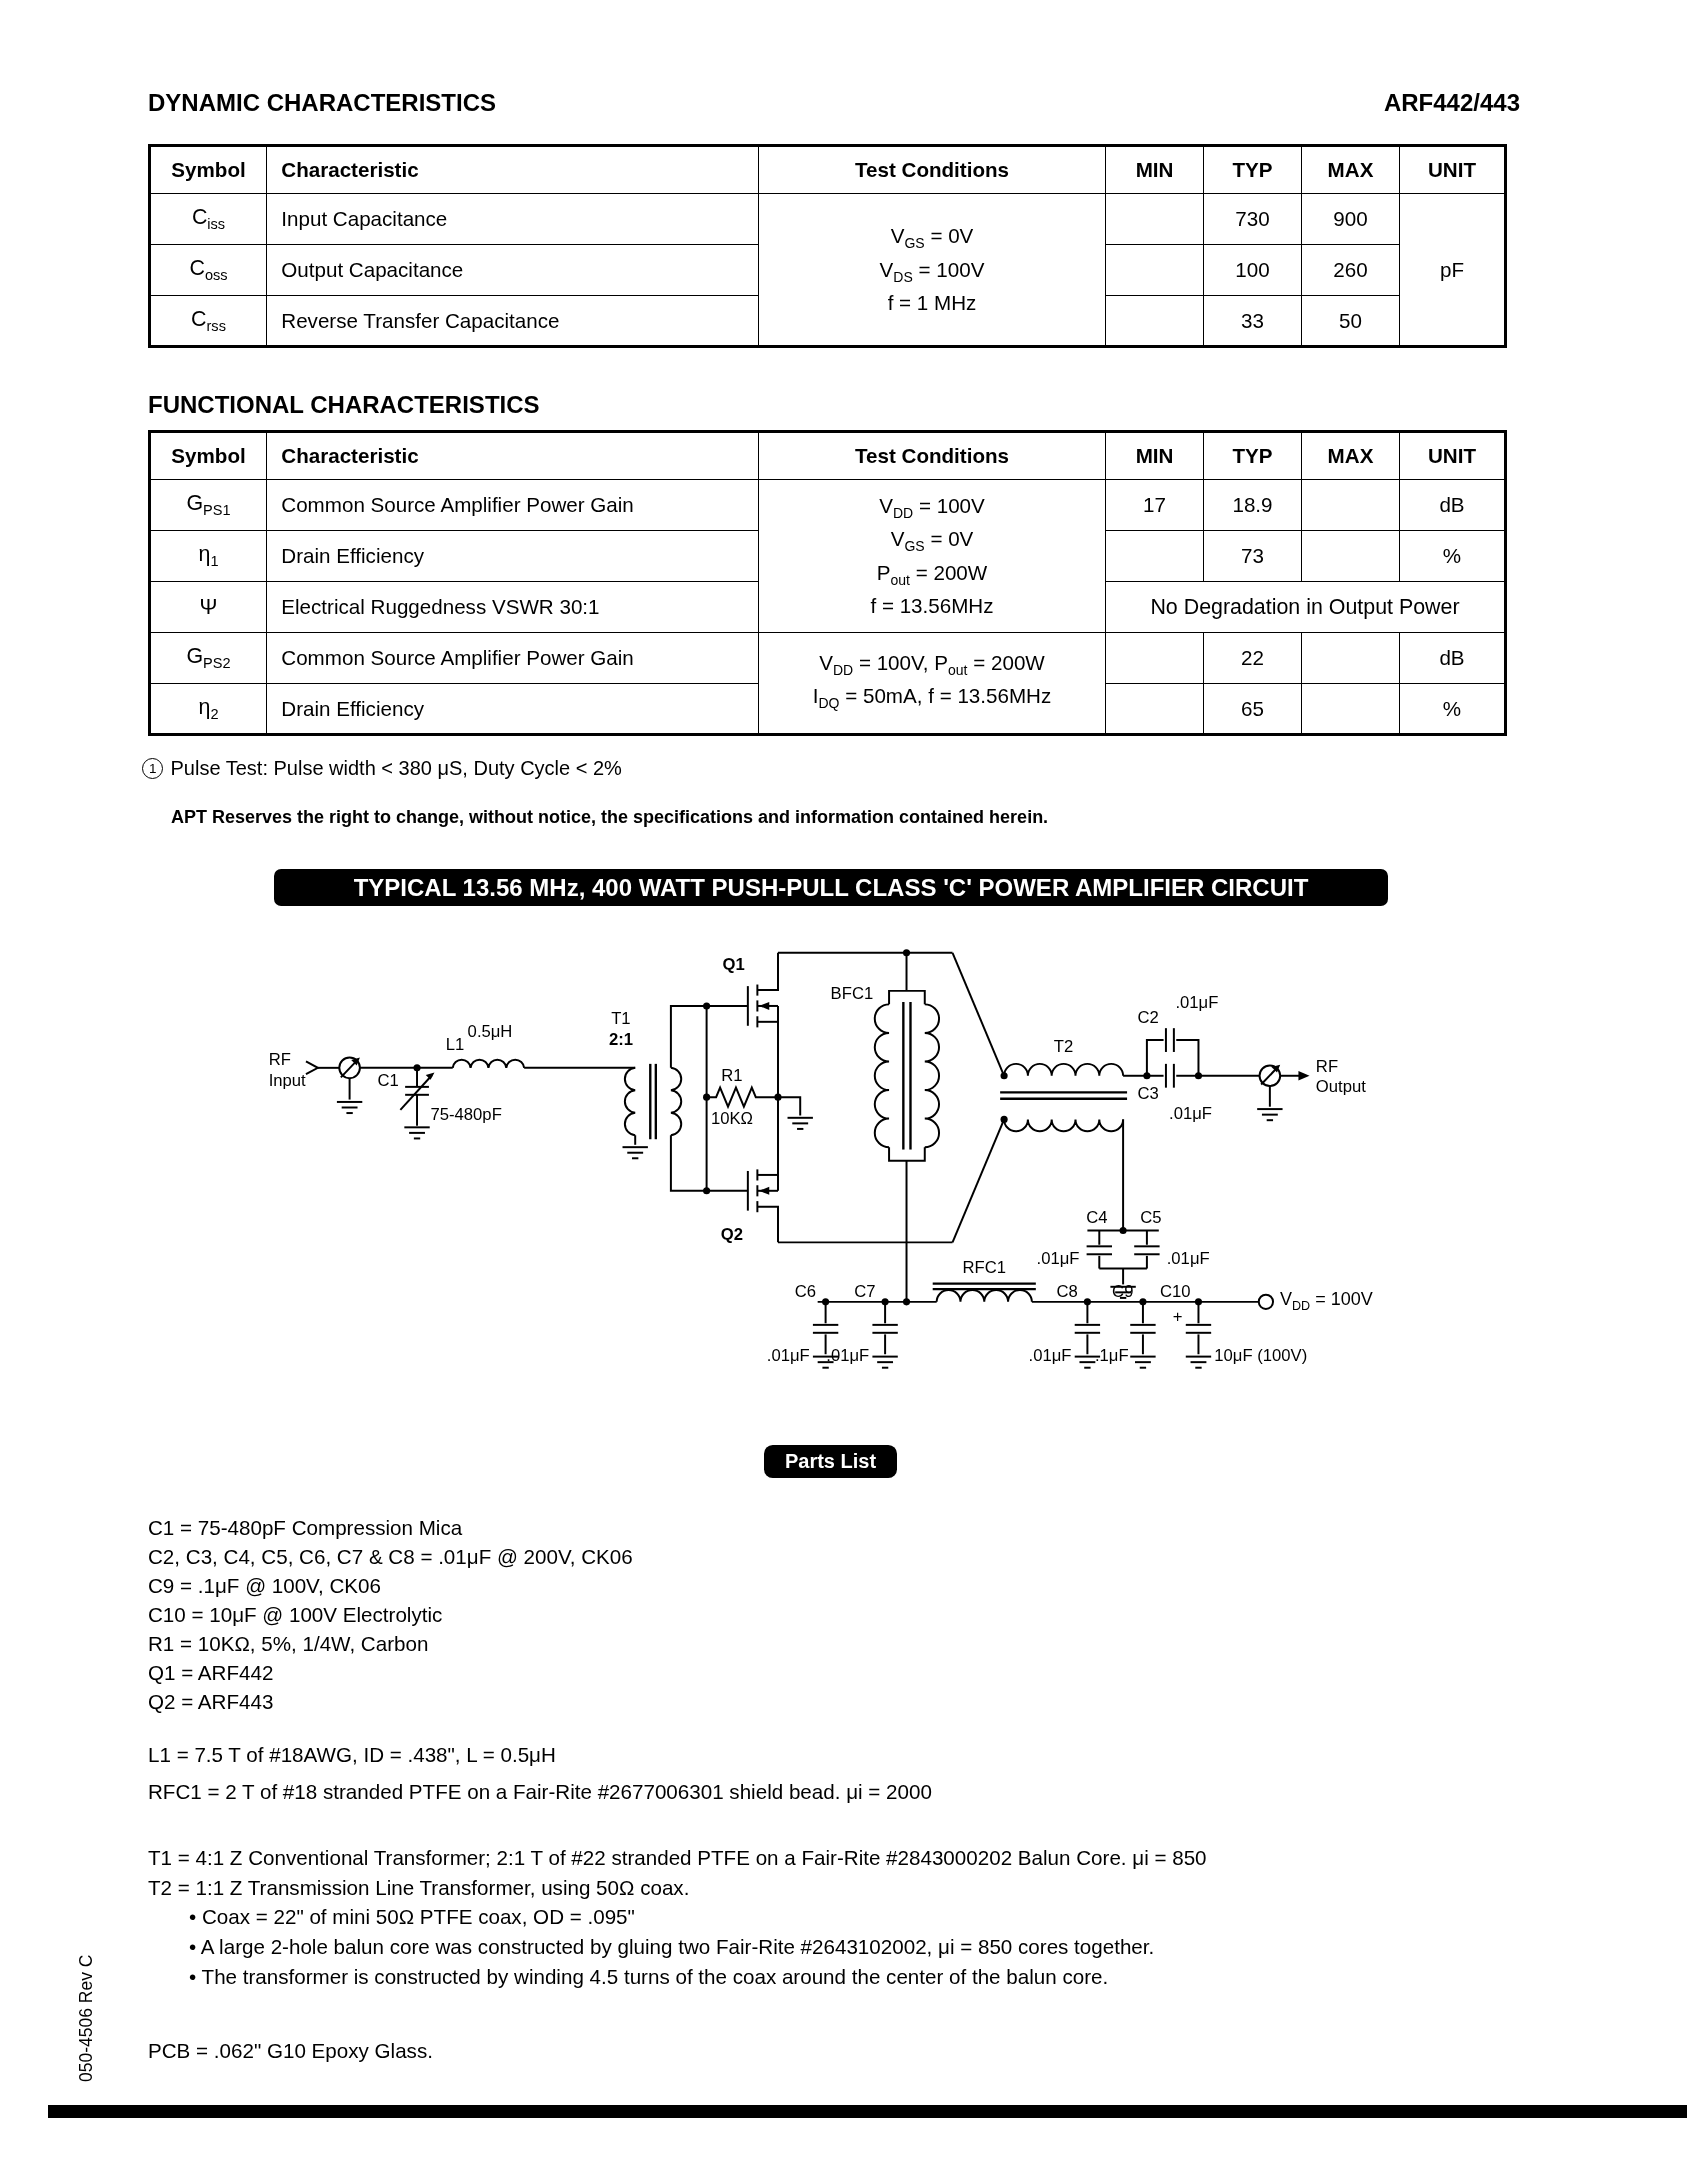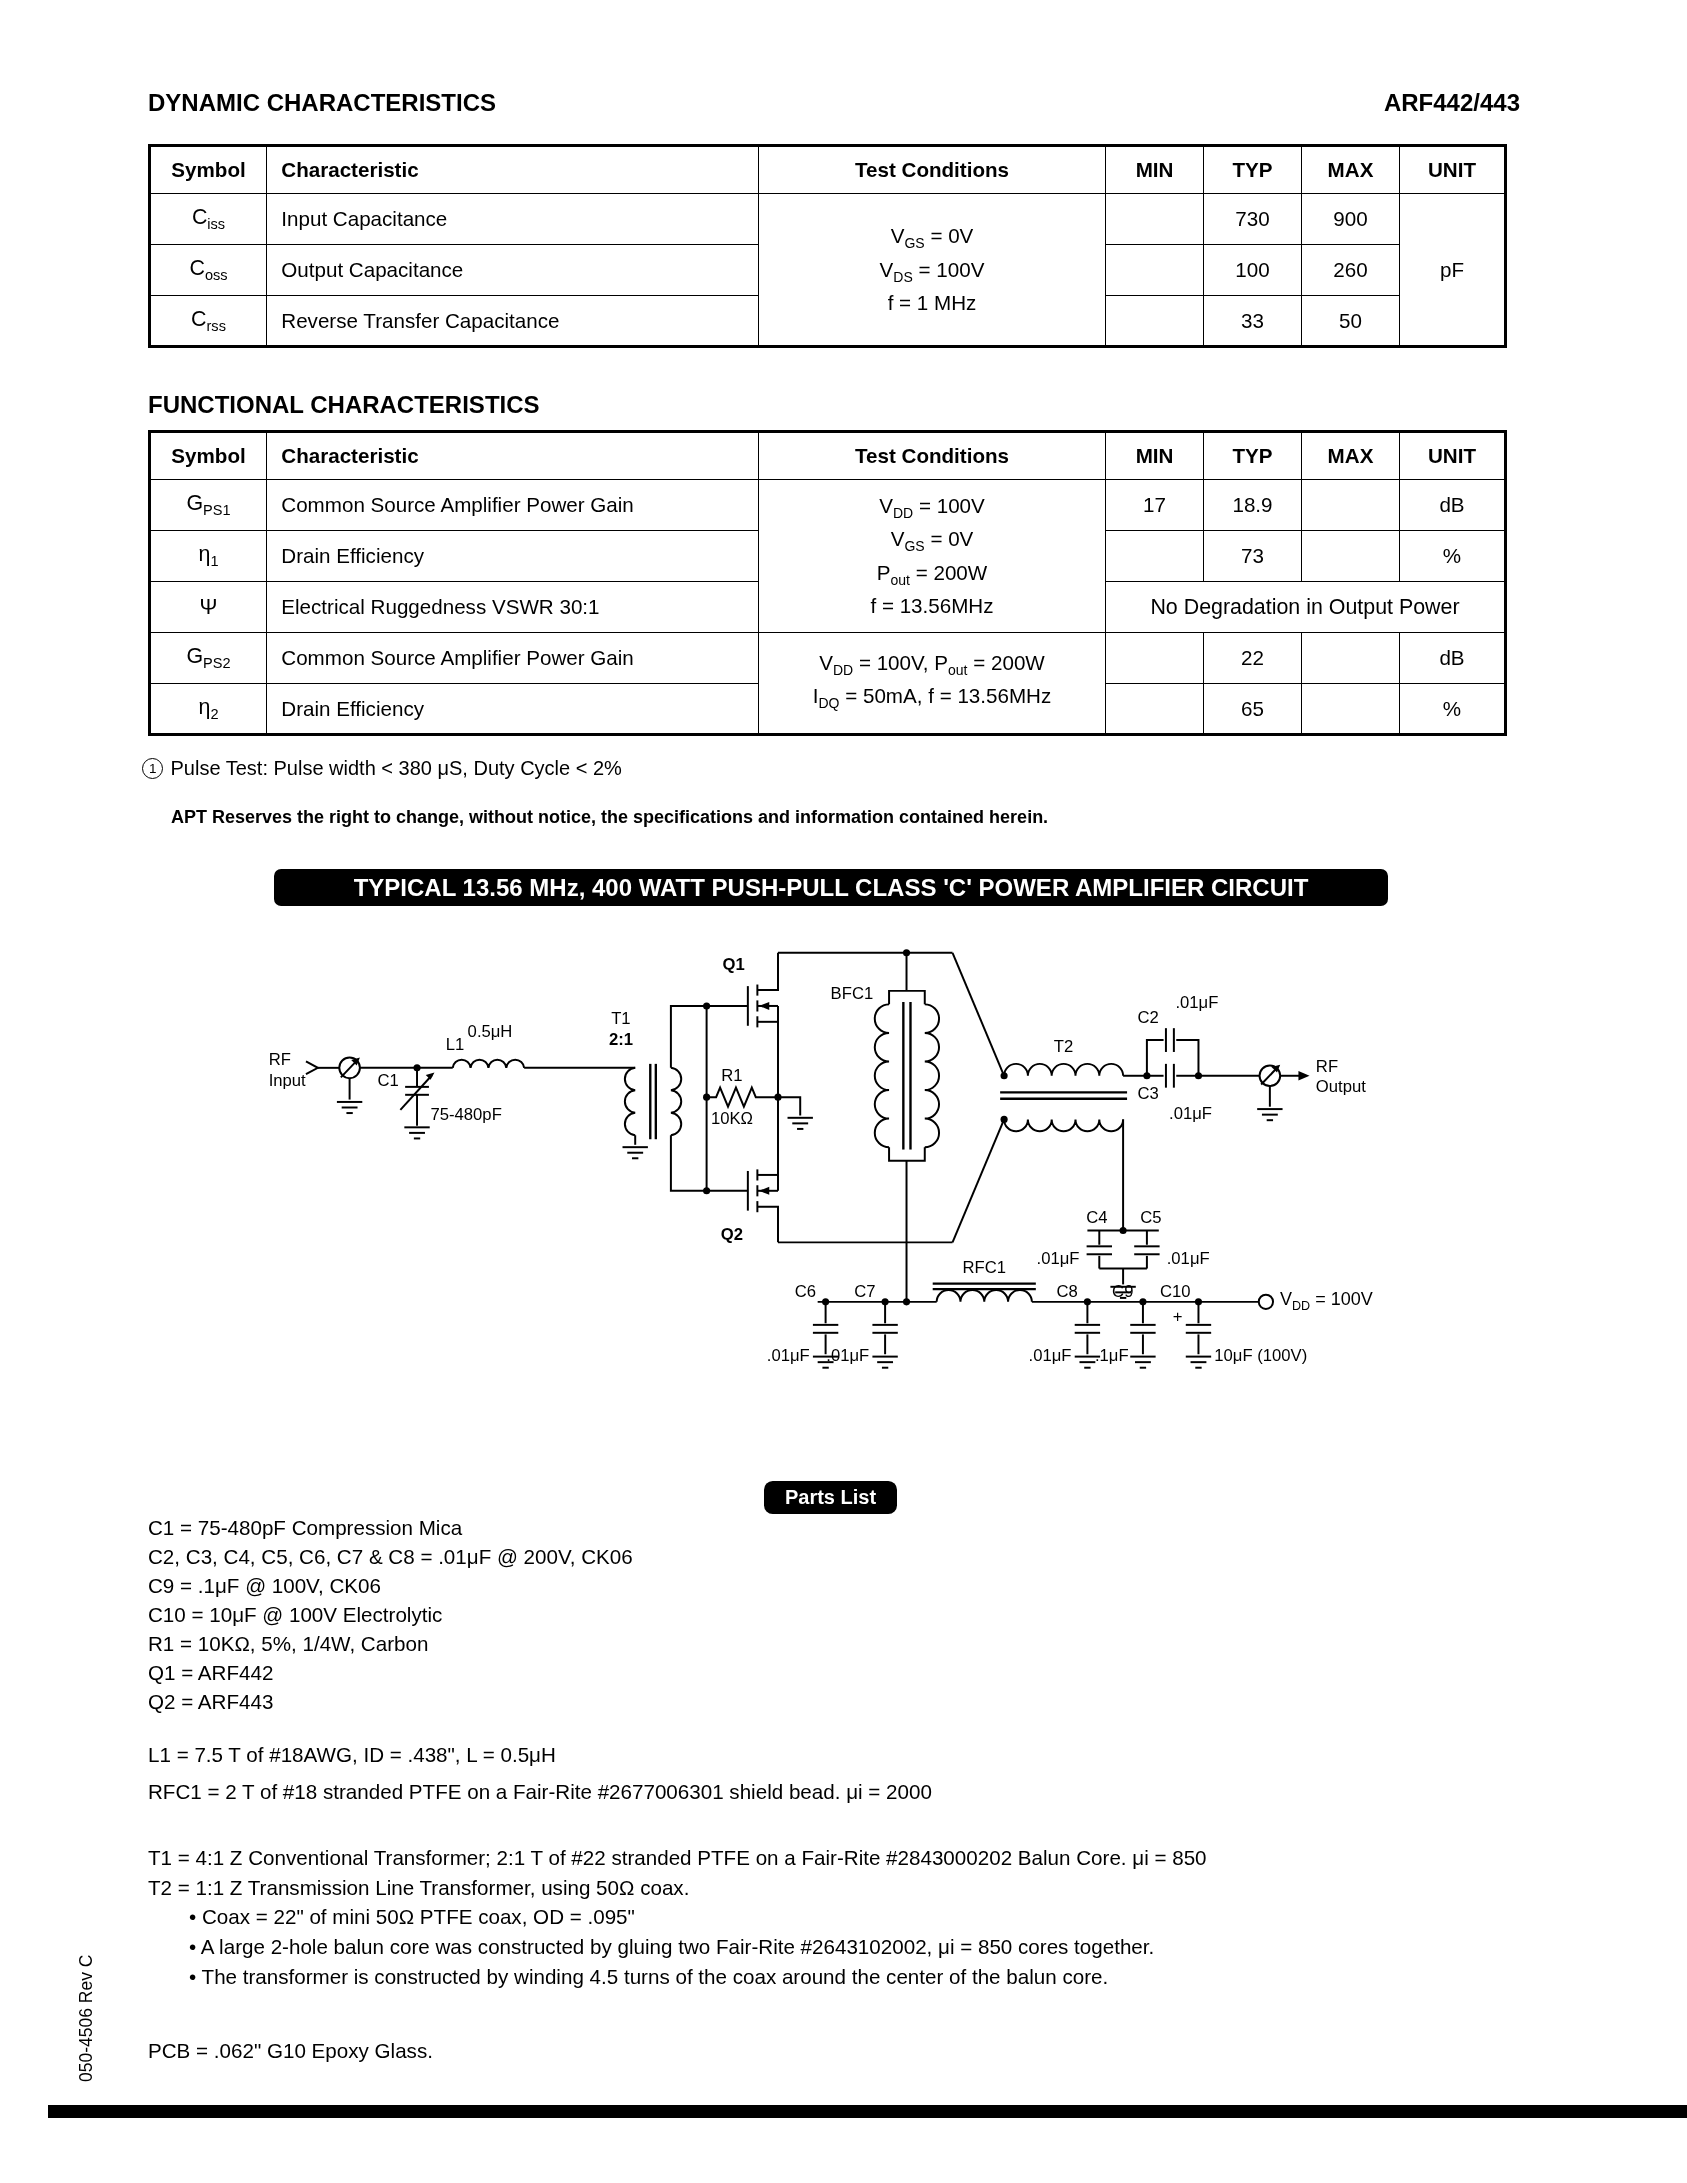--- a/index.html
+++ b/index.html
@@ -32,21 +32,21 @@
   svg .wire { stroke:#000; stroke-width:2.5; fill:none; }
   svg .core { stroke:#000; stroke-width:3; fill:none; }
   svg text { fill:#000; stroke:none; font-size:21px; font-family:"Liberation Sans","DejaVu Sans",sans-serif; }
   svg .b { font-weight:bold; }
   svg .dot { fill:#000; stroke:none; }
   svg .ah { fill:#000; stroke:none; }
 
   .vdd-label { position:absolute; left:1280px; top:1289px; font-size:18px; }
   .vdd-label sub { font-size:0.7em; }
 
-  .parts-badge { position:absolute; left:764px; top:1445px; width:133px; height:33px; background:#000; color:#fff; font-weight:bold; font-size:20px; display:flex; align-items:center; justify-content:center; border-radius:8.7px;margin-top:36px; }
+  .parts-badge { position:absolute; left:764px; top:1445px; width:133px; height:33px; background:#000; color:#fff; font-weight:bold; font-size:20px; display:flex; align-items:center; justify-content:center; border-radius:8.7px; }
 
   .plist { position:absolute; left:148px; width:1477px; font-size:20.6px; }
   .plist div { line-height:29px; }
   .lh38 div { line-height:30px; }
   .notes { left:189px; }
 
   .doc-number { position:absolute; left:76px; top:2082px; transform:rotate(-90deg); transform-origin:0 0; font-size:17.5px; white-space:nowrap; }
 
   .scan-bar { position:absolute; left:48px; right:0; top:2105px; height:12.7px; background:#000; }
 </style>

